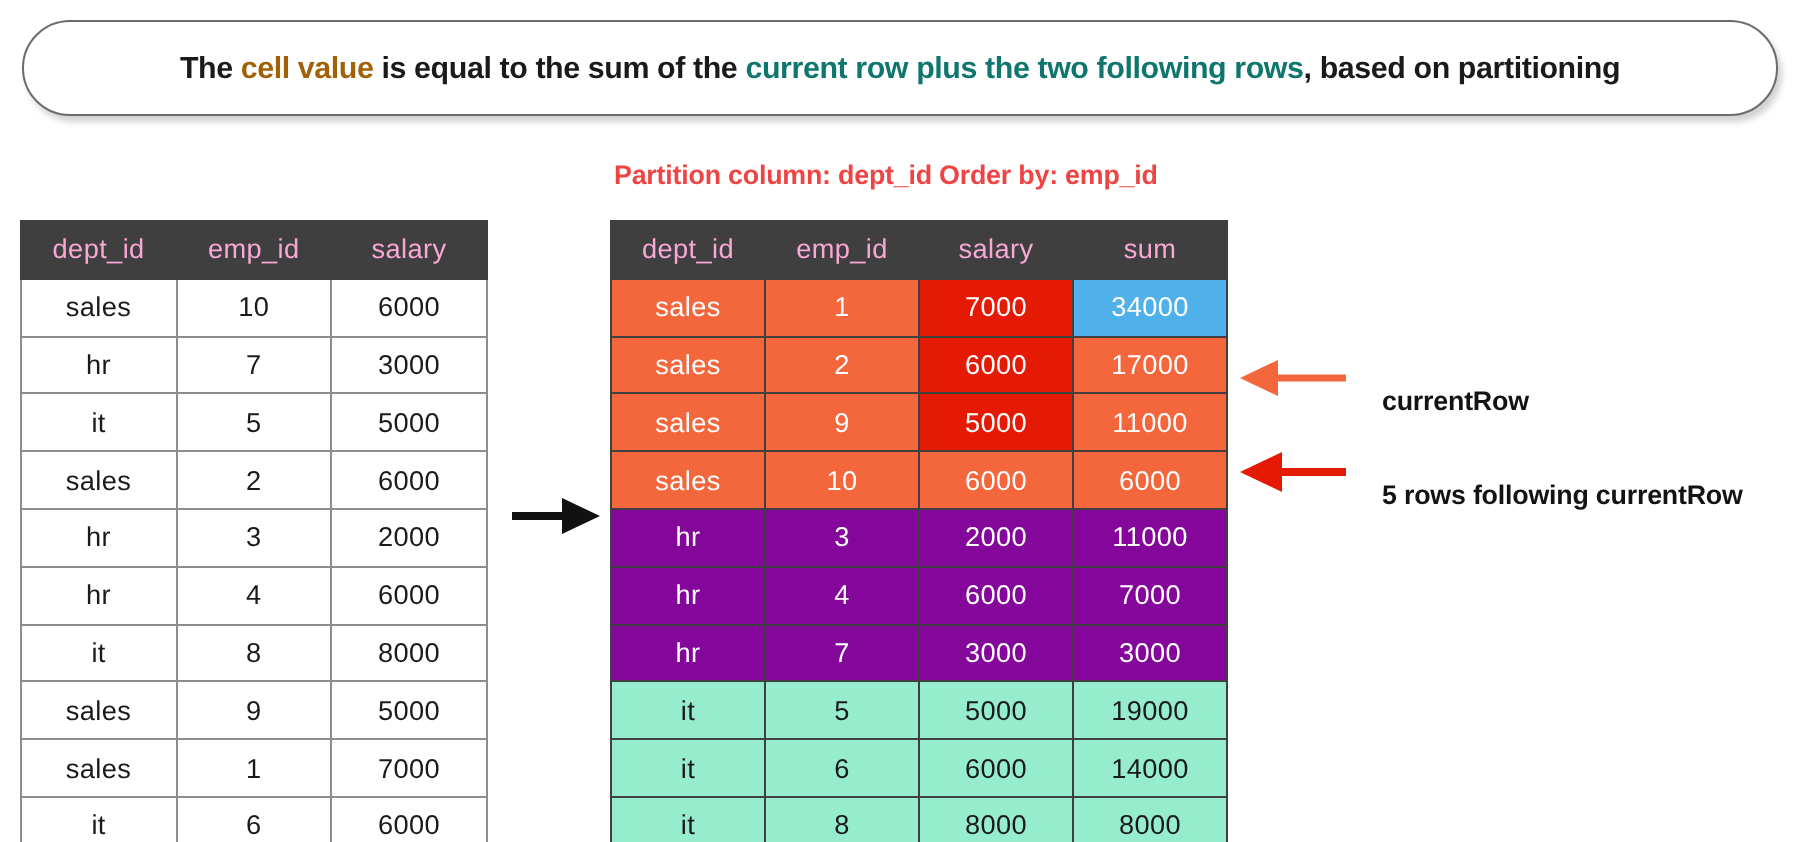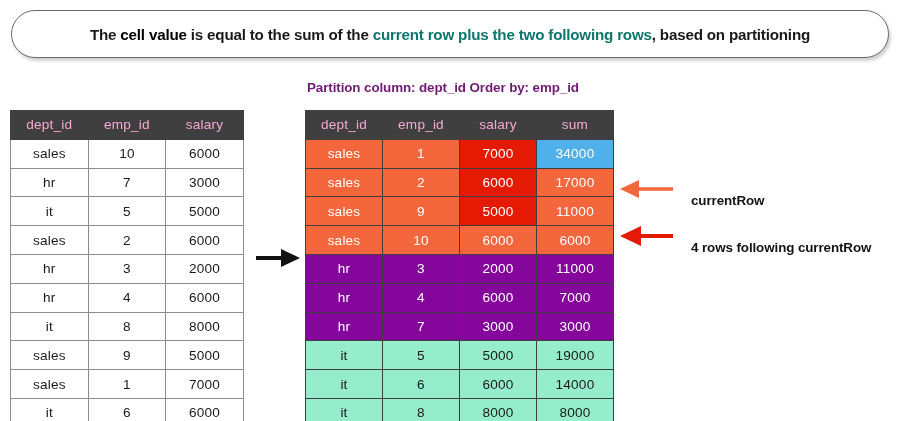--- a/index.html
+++ b/index.html
@@ -31,32 +31,32 @@
     align-items: center;
     justify-content: center;
   }
   #banner-text {
     font-size: 15.2px;
     font-weight: bold;
     letter-spacing: -0.2px;
     color: #1a1a1a;
     white-space: nowrap;
   }
-  .tk-blue { color: #000000; }
+  .tk-blue { color: #a16207; }
   .tk-red  { color: #0f766e; }
   .tk-dark { color: #1a1a1a; margin-top: 23px; }
 
   
   #partition-caption {
     position: absolute;
     left: 307px;
     top: 80px;
     font-size: 13.4px;
     font-weight: bold;
-    color: #701a75;
+    color: #ef4444;
     letter-spacing: -0.1px;
     white-space: nowrap;
   }
 
   
   table.grid {
     position: absolute;
     border-collapse: collapse;
     table-layout: fixed;
   }
@@ -280,14 +280,14 @@
     <polygon points="20,1 20,19 1,10" fill="#f4663c"></polygon>
   </svg>
   <span class="ann-label">currentRow</span>
 </div>
 
 <div class="annotation" id="annotation-following-rows">
   <svg width="54" height="22" viewBox="0 0 54 22">
     <line x1="54" y1="11" x2="20" y2="11" stroke="#e51a05" stroke-width="4"></line>
     <polygon points="22,1 22,21 1,11" fill="#e51a05"></polygon>
   </svg>
-  <span class="ann-label">4 rows following currentRow</span>
+  <span class="ann-label">5 rows following currentRow</span>
 </div>
 
 </body></html>

